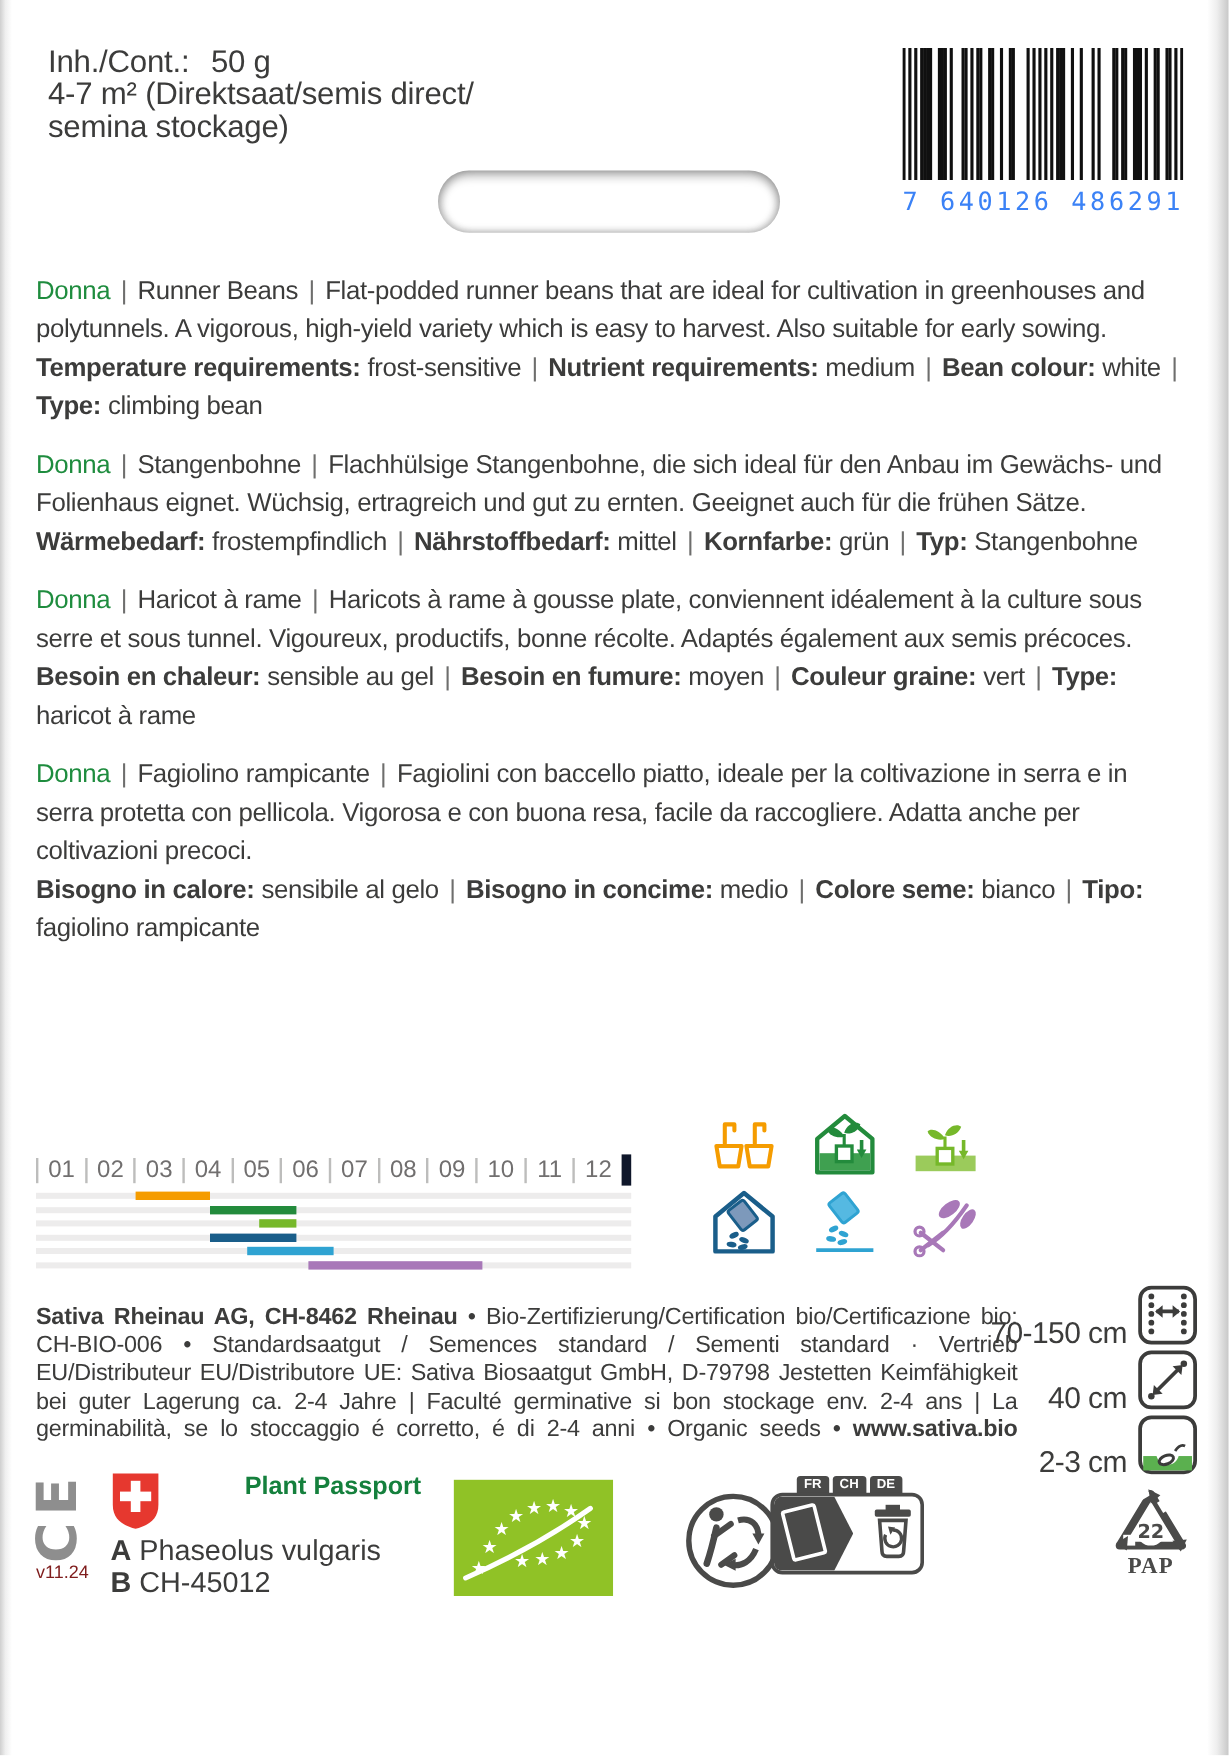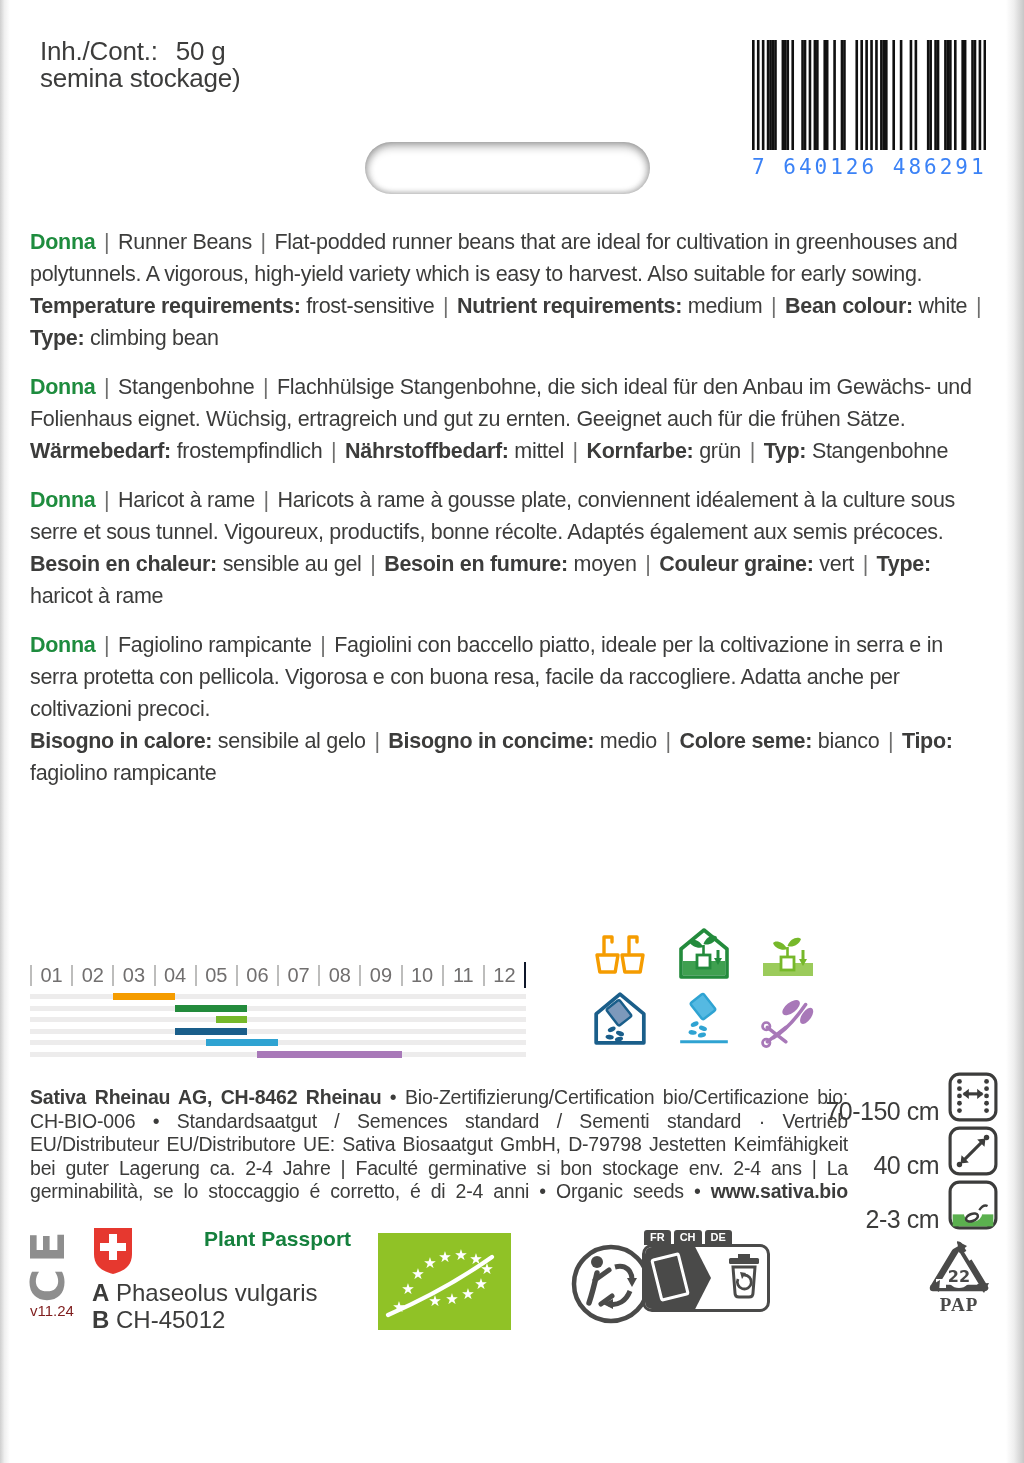--- a/index.html
+++ b/index.html
@@ -20,27 +20,27 @@
         color:#3b82f6;text-align:center;margin-top:1px;white-space:nowrap;}
 
   
   .hang-hole{position:absolute;left:365px;top:142px;width:285px;height:52px;border-radius:26px;background:#fff;
         box-shadow:inset 0 5px 8px rgba(0,0,0,.27),inset 0 -3px 5px rgba(0,0,0,.10),
                    inset 4px 0 6px rgba(0,0,0,.13),inset -4px 0 6px rgba(0,0,0,.13);}
 
   
   #descriptions{position:absolute;left:30px;top:226px;width:952px;}
   #descriptions p{margin:0 0 17px 0;font-size:21.5px;line-height:32px;letter-spacing:-0.3px;}
-  #descriptions .variety{font-weight:bold;color:#1E8C3E;text-align:center;}
+  #descriptions .variety{font-weight:normal;color:#1E8C3E;text-align:center;}
   #descriptions .b{font-weight:bold;}
   #descriptions .sep{color:#6e6e6d;padding:0 3px;}
 
   
   #cal{position:absolute;left:30px;top:962px;width:496px;}
-  #cal-months{display:flex;height:26px;align-items:center;border-right:2px solid #0f172a;margin-bottom:5px;}
+  #cal-months{display:flex;height:26px;align-items:center;border-right:8px solid #0f172a;margin-bottom:5px;}
   .cal-month{flex:1;text-align:center;font-size:20px;color:#716F6F;border-left:2px solid #BDBDBC;
         height:21px;line-height:21px;}
   .cal-row{position:relative;height:7px;margin-bottom:4.6px;}
   .cal-track{position:absolute;left:0;right:0;top:1px;height:5px;background:#EDECEC;}
   .cal-bar{position:absolute;top:0;height:7px;}
 
   
   #cal-icons{position:absolute;left:578px;top:926px;width:252px;display:grid;
         grid-template-columns:repeat(3,1fr);grid-row-gap:8px;justify-items:center;}
   #cal-icons svg{display:block;}
@@ -61,21 +61,21 @@
   .ce-mark span{display:block;transform:rotate(-90deg);font-family:"DejaVu Sans",sans-serif;
         font-weight:bold;font-size:46px;color:#8E8E8E;letter-spacing:6px;}
   .version{position:absolute;left:30px;top:1302px;font-size:15px;color:#7f1d1d;}
   .shield{position:absolute;left:92px;top:1226px;}
   .pp-title{position:absolute;left:204px;top:1227px;font-size:21px;font-weight:bold;color:#15803d;}
   .pp-lines{position:absolute;left:92px;top:1279px;font-size:24px;line-height:27px;color:#3C3C3B;}
   .pp-lines .b{font-weight:bold;}
   .eu-logo{position:absolute;left:378px;top:1233px;}
   .triman{position:absolute;left:568px;top:1241px;}
 
-  .disposal{position:absolute;left:642px;top:1230px;width:132px;height:86px;}
+  .disposal{position:absolute;left:642px;top:1230px;width:132px;height:86px;padding-left:20px;}
   .tab-row{display:flex;gap:3px;margin-left:2px;}
   .tab{background:#4A4A49;color:#fff;font-weight:bold;font-size:11px;line-height:13px;
         padding:1px 6px;border-radius:3px 3px 0 0;}
   .disp-body{position:absolute;top:14px;left:0;width:128px;height:68px;border:3px solid #4A4A49;
         border-radius:10px;background:#fff;box-sizing:border-box;overflow:hidden;}
   .disp-left{position:absolute;left:0;top:0;bottom:0;width:66px;background:#4A4A49;
         clip-path:polygon(0 0,76% 0,100% 50%,76% 100%,0 100%);}
   .envelope{position:absolute;left:10px;top:8px;width:24px;height:38px;border:3px solid #fff;
         border-radius:3px;transform:rotate(-14deg);}
   .disp-bin{position:absolute;right:2px;top:5px;}
@@ -93,20 +93,21 @@
 </style>
 </head>
 <body>
 
 <div class="page">
   <div class="edge-left"></div>
   <div class="edge-right"></div>
 
   <div class="info-top">
     <div><span class="lbl">Inh./Cont.:</span><span>50 g</span></div>
+    <div>4-7 m² (Direktsaat/semis direct/</div>
     <div>semina stockage)</div>
   </div>
 
   <div class="barcode">
     <svg id="bc-svg" width="234" height="110">
         <rect x="0.00" y="0" width="2.61" height="110" fill="#101010"></rect>
         <rect x="4.93" y="0" width="2.61" height="110" fill="#101010"></rect>
         <rect x="9.85" y="0" width="2.61" height="110" fill="#101010"></rect>
         <rect x="14.78" y="0" width="2.61" height="110" fill="#101010"></rect>
         <rect x="17.24" y="0" width="2.61" height="110" fill="#101010"></rect>

